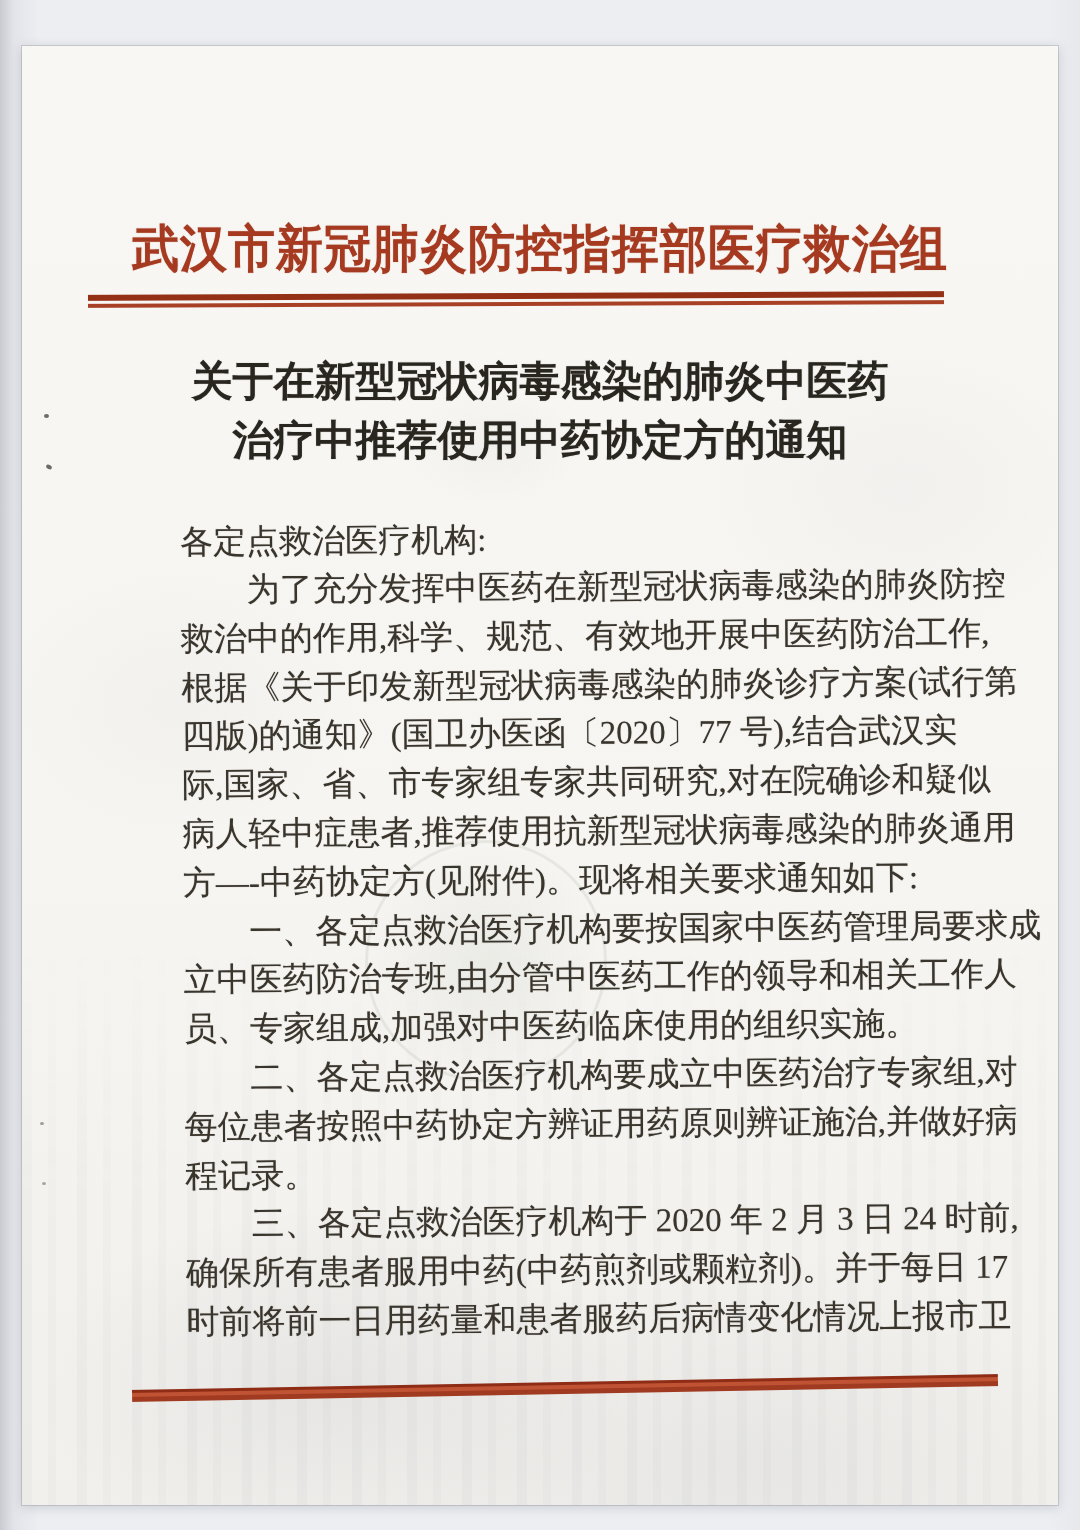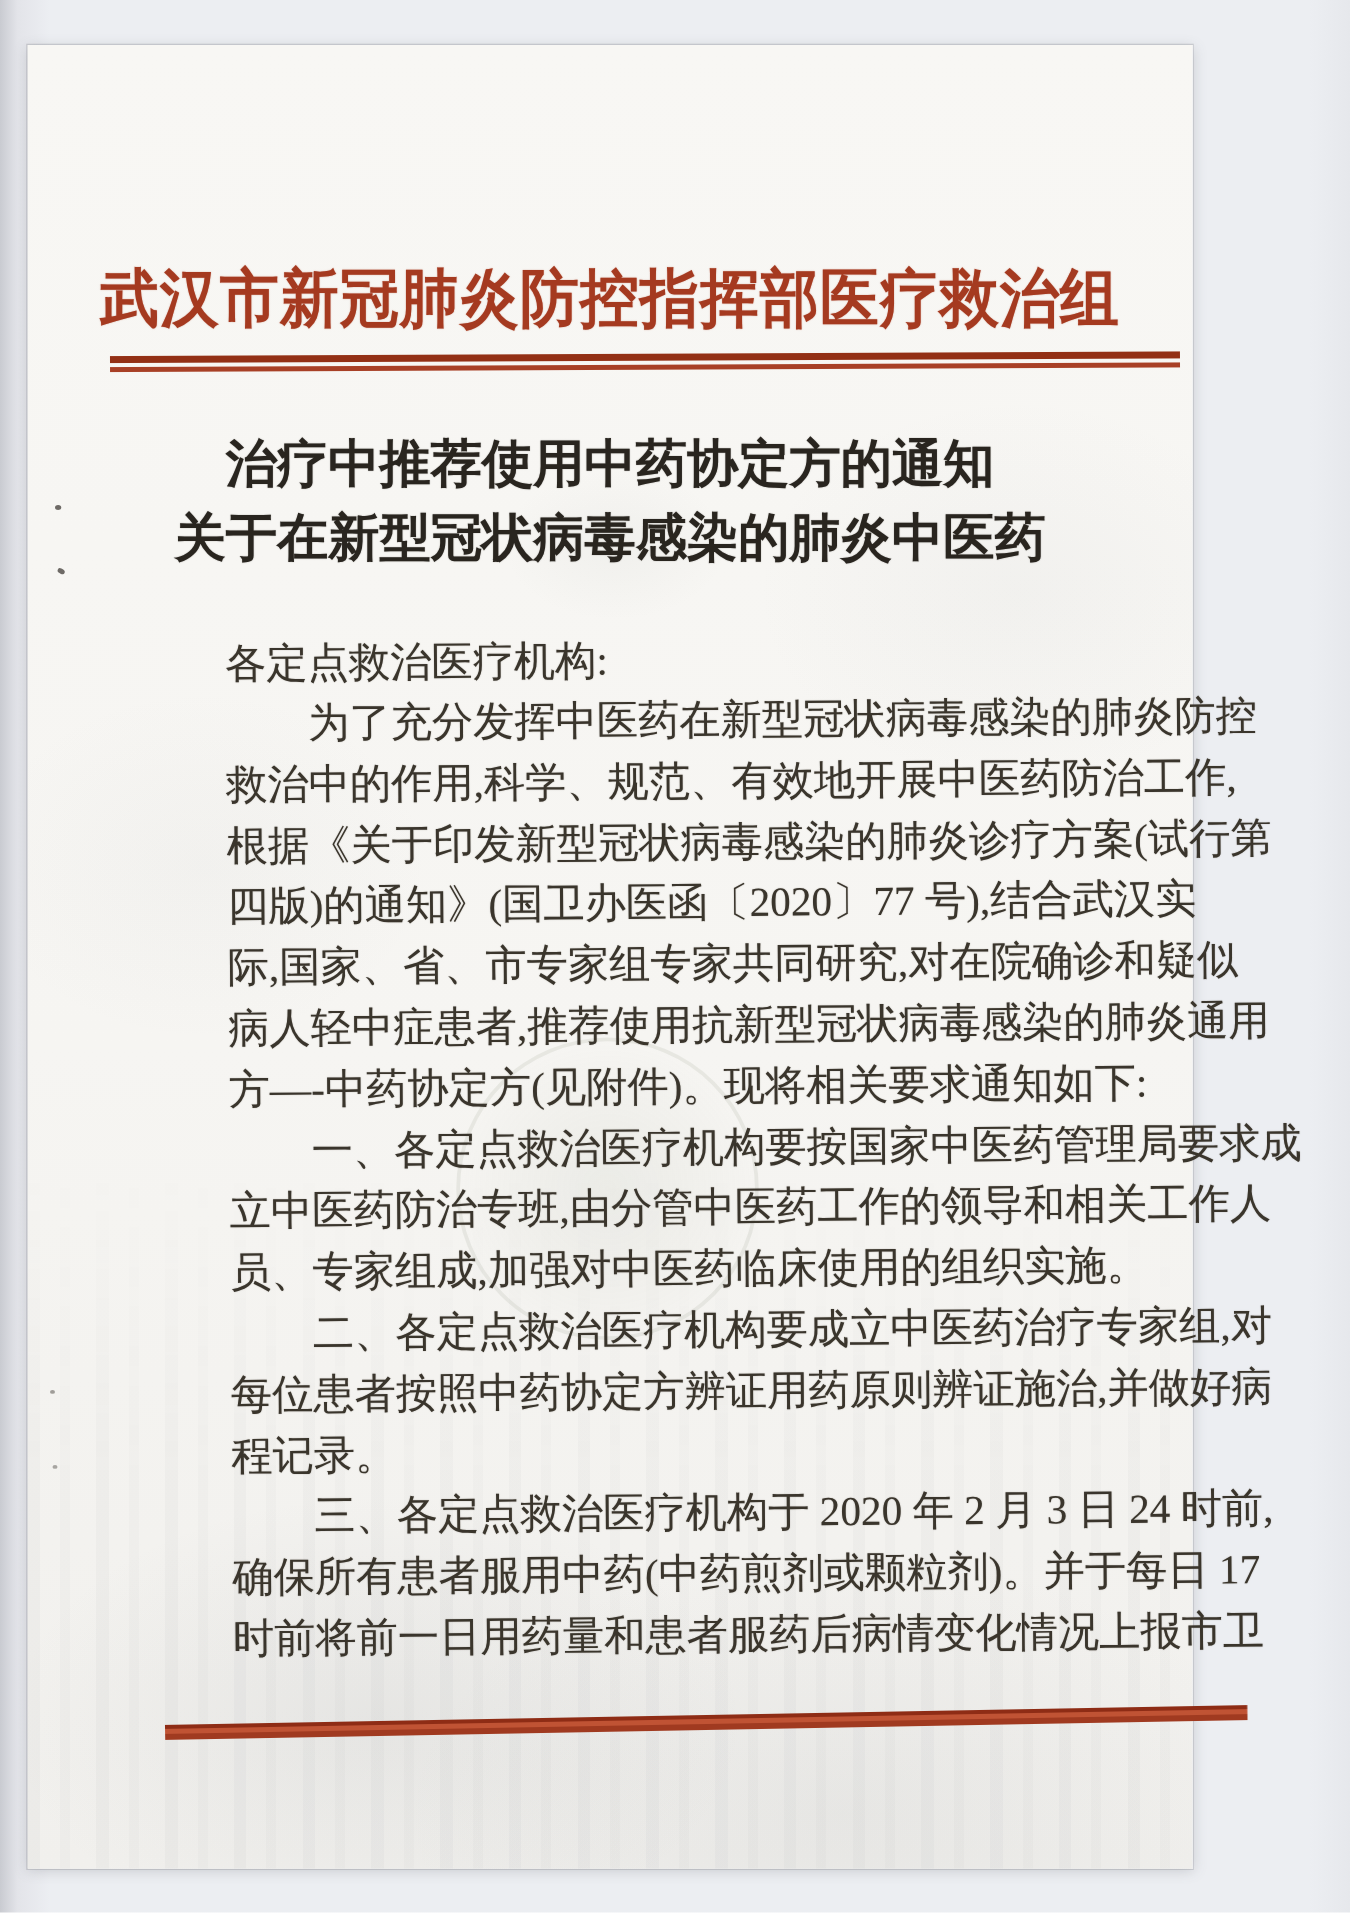--- a/index.html
+++ b/index.html
@@ -5,21 +5,21 @@
   html,body{margin:0;padding:0;}
   body{
     width:1080px;height:1530px;
     background:linear-gradient(90deg,#c9cbd1 0px,#e3e4e9 14px,#eceef2 40px,#eceef2 97%,#e6e8ec 100%);
     font-family:"Liberation Serif","DejaVu Serif",serif;
     overflow:hidden;position:relative;
   }
   .stage{position:absolute;inset:0;}
   
   .paper{
-    position:absolute;left:22px;top:36px;width:932px;height:1459px;
+    position:absolute;left:22px;top:46px;width:1036px;height:1459px;
     background:
       radial-gradient(420px 260px at 30% 92%, rgba(120,125,130,0.10), rgba(120,125,130,0) 70%),
       radial-gradient(500px 300px at 70% 97%, rgba(120,125,130,0.09), rgba(120,125,130,0) 70%),
       radial-gradient(300px 220px at 85% 30%, rgba(150,155,160,0.06), rgba(150,155,160,0) 70%),
       radial-gradient(260px 200px at 15% 45%, rgba(150,155,160,0.05), rgba(150,155,160,0) 70%),
       linear-gradient(180deg,#f8f7f4 0%,#f6f5f2 55%,#f1f0ed 100%);
     box-shadow:0 0 0 1px rgba(110,115,125,0.25), 0 2px 10px rgba(90,95,105,0.25);
   }
   
   .streaks{
@@ -103,22 +103,22 @@
   <div class="paper">
 
     <div class="streaks"></div>
     <div class="seal-ghost"></div>
     <div class="seal-ghost2"></div>
 
     <div class="masthead">武汉市新冠肺炎防控指挥部医疗救治组</div>
     <div class="masthead-rule"></div>
 
     <div class="doc-title">
+      <div>关于在新型冠状病毒感染的肺炎中医药</div>
       <div>治疗中推荐使用中药协定方的通知</div>
-      <div>关于在新型冠状病毒感染的肺炎中医药</div>
     </div>
 
     <div class="textcol">
       <div class="salutation">各定点救治医疗机构:</div>
       <div class="bodyline indent">为了充分发挥中医药在新型冠状病毒感染的肺炎防控</div>
       <div class="bodyline">救治中的作用,科学、规范、有效地开展中医药防治工作,</div>
       <div class="bodyline">根据《关于印发新型冠状病毒感染的肺炎诊疗方案(试行第</div>
       <div class="bodyline">四版)的通知》(国卫办医函〔2020〕77 号),结合武汉实</div>
       <div class="bodyline">际,国家、省、市专家组专家共同研究,对在院确诊和疑似</div>
       <div class="bodyline">病人轻中症患者,推荐使用抗新型冠状病毒感染的肺炎通用</div>

